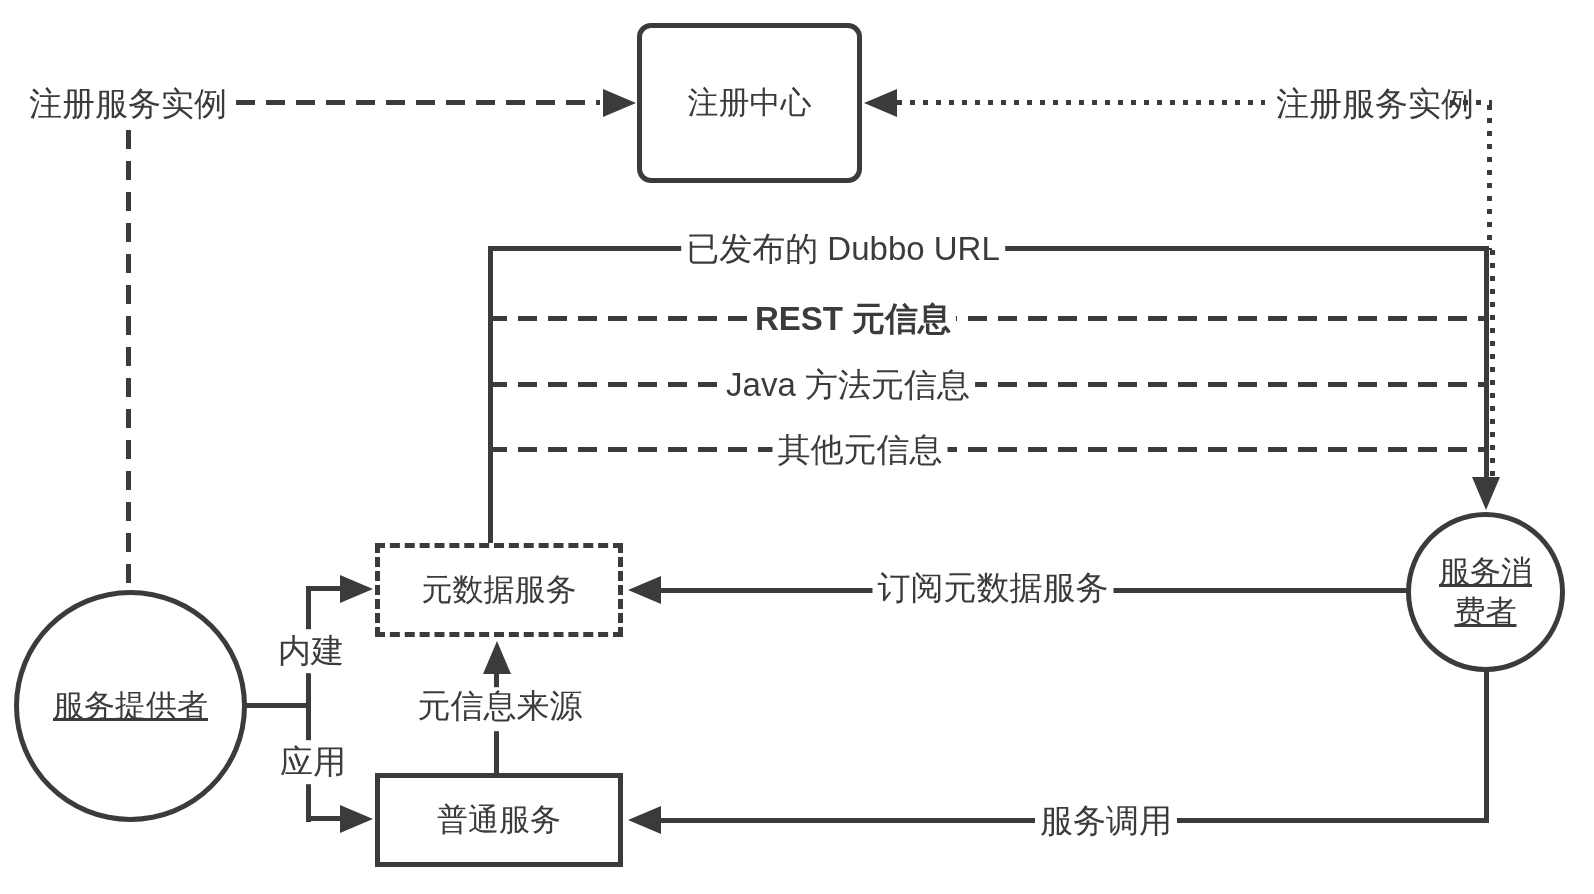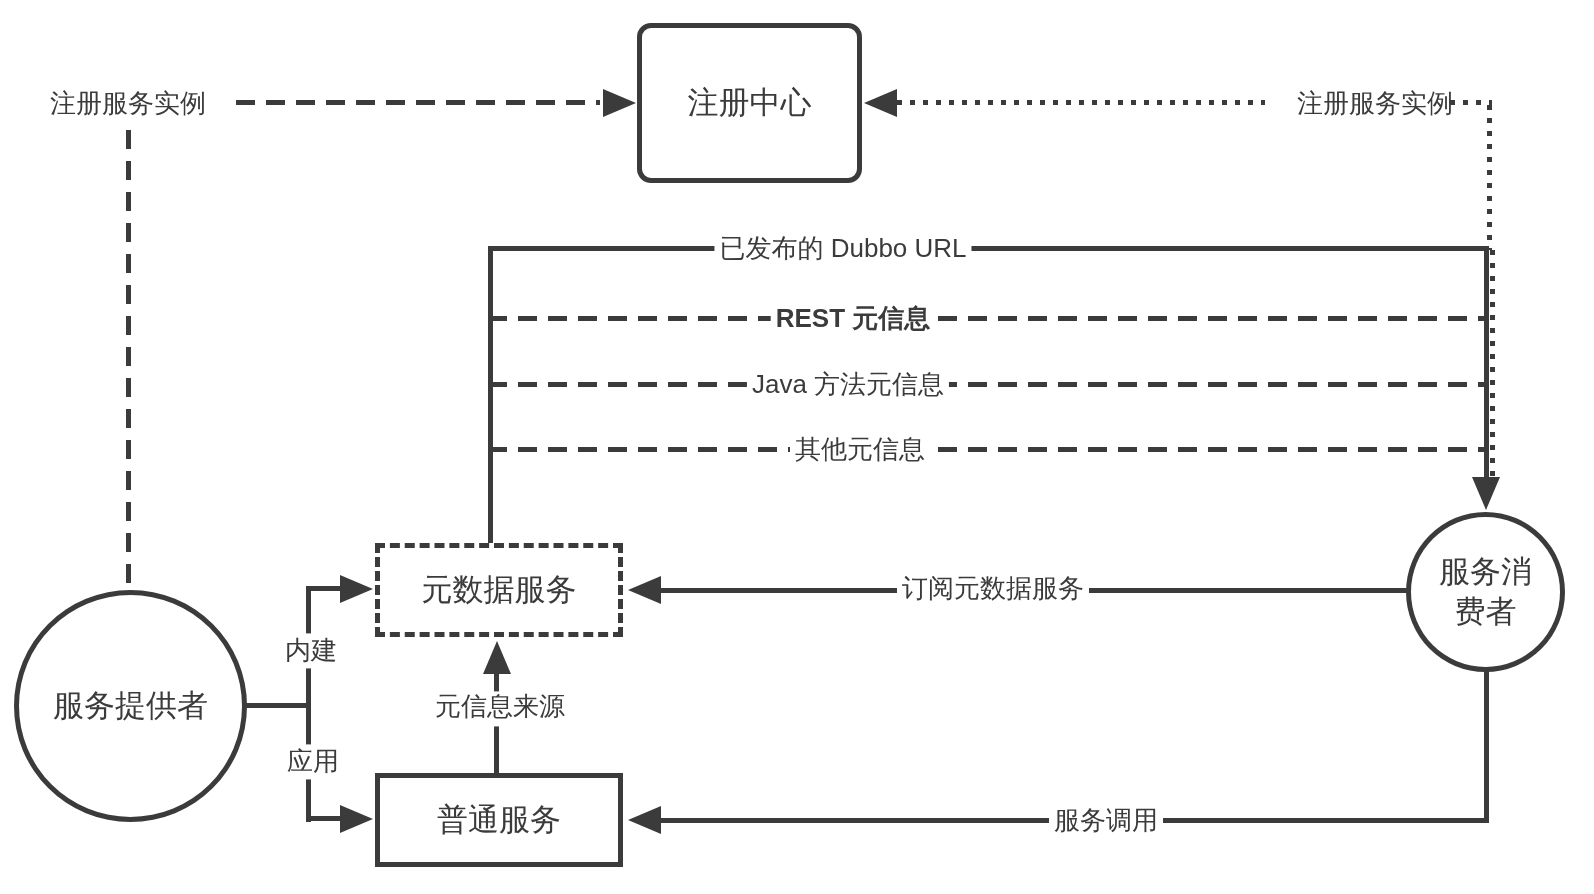--- a/index.html
+++ b/index.html
@@ -24,21 +24,21 @@
     justify-content: center;
     text-align: center;
     font-size: 31px;
     color: var(--line);
     background: #fff;
     z-index: 3;
   }
   .rounded-rect { border: 5px solid var(--line); border-radius: 14px; }
   .rect         { border: 5px solid var(--line); }
   .dashed-rect  { border: 5px dashed var(--line); }
-  .circle       { border: 5px solid var(--line); border-radius: 50%; }
+  .circle       { border: 5px solid var(--line); border-radius: 50%; text-decoration: underline; }
 
   #node-registry  { left: 637px; top: 23px;  width: 225px; height: 160px; }
   #node-provider  { left: 14px;  top: 590px; width: 233px; height: 232px; }
   #node-consumer  { left: 1406px; top: 512px; width: 159px; height: 160px; line-height: 1.3; }
   #node-consumer .wrap { width: 100px; }
   #node-metadata  { left: 375px; top: 543px; width: 248px; height: 94px; }
   #node-normal    { left: 375px; top: 773px; width: 248px; height: 94px; }
 
   
   .line { position: absolute; z-index: 1; }
@@ -53,21 +53,21 @@
   .arr { position: absolute; width: 0; height: 0; z-index: 2; }
   .arr-right { border-top: 14px solid transparent; border-bottom: 14px solid transparent; border-left: 33px solid var(--line); }
   .arr-left  { border-top: 14px solid transparent; border-bottom: 14px solid transparent; border-right: 33px solid var(--line); }
   .arr-down  { border-left: 14px solid transparent; border-right: 14px solid transparent; border-top: 33px solid var(--line); }
   .arr-up    { border-left: 14px solid transparent; border-right: 14px solid transparent; border-bottom: 33px solid var(--line); }
 
   
   .elabel {
     position: absolute;
     transform: translate(-50%, -50%);
-    font-size: 26px;
+    font-size: 33px;
     color: var(--line);
     background: var(--bg);
     padding: 2px 5px;
     white-space: nowrap;
     z-index: 2;
     line-height: 1.2;
   }
   .plain { background: transparent; }
 </style>
 </head>

